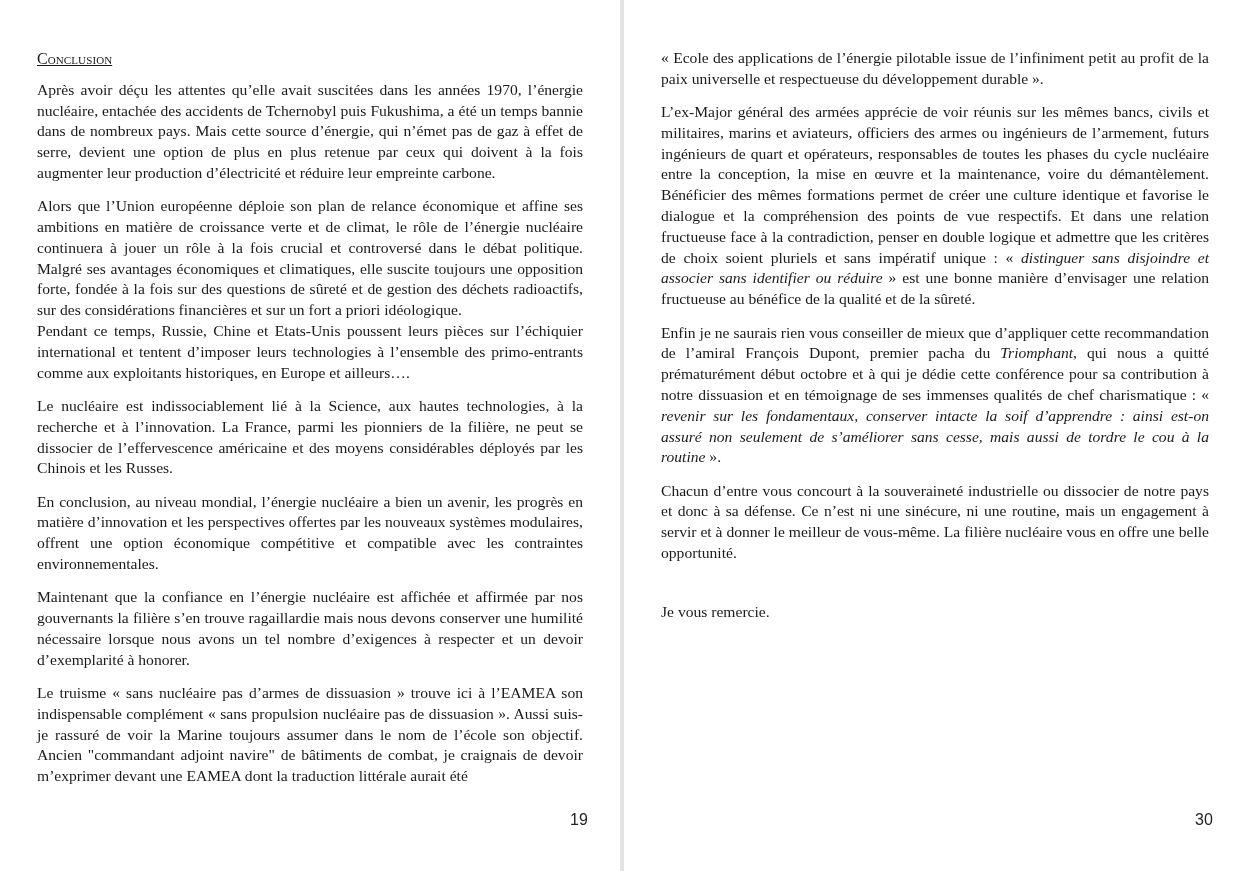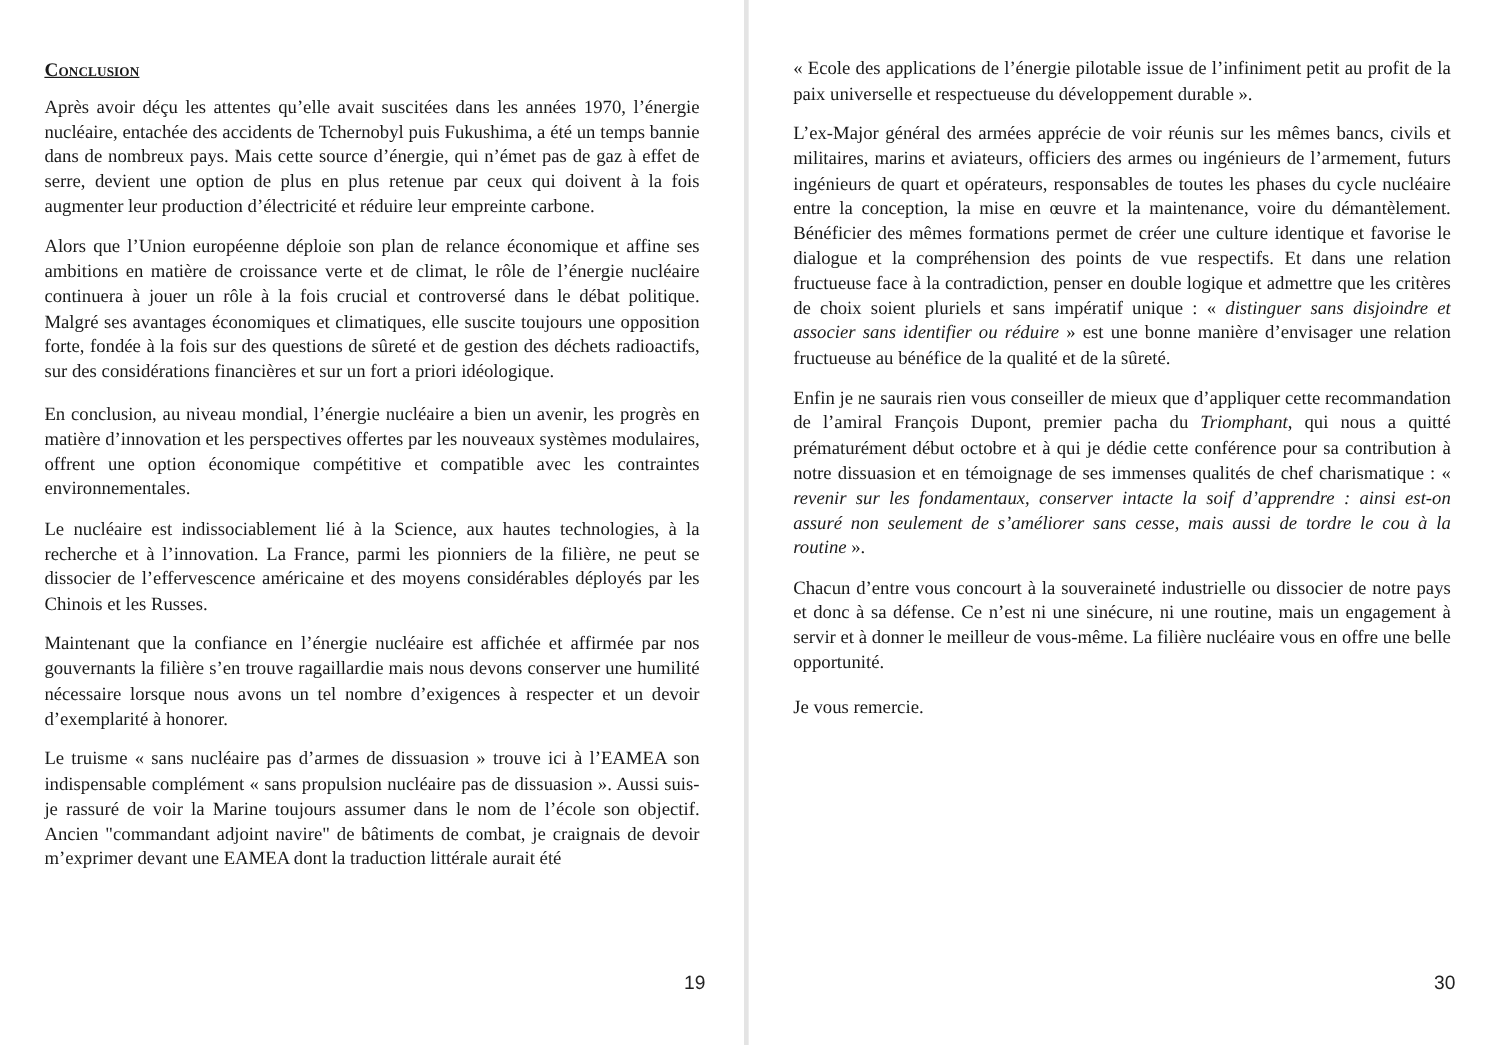--- a/index.html
+++ b/index.html
@@ -8,44 +8,45 @@
     font-family: "Liberation Serif", serif; color: #1a1a1a;
   }
   .page { position: absolute; top: 0; height: 871px; background: #fff; }
   .page-left { left: 0; width: 620px; }
   .page-right { left: 624px; width: 744px; }
   .divider { position: absolute; left: 620px; top: 0; width: 4px; height: 871px; background: #e4e4e4; }
   .content { position: absolute; font-size: 15.6px; line-height: 20.8px; text-align: justify; }
   .page-left .content { left: 37px; top: 49px; width: 546px; }
   .page-right .content { left: 37px; top: 48px; width: 548px; }
   .heading {
-    font-weight: bold; text-decoration: underline; font-variant: small-caps;
+    font-weight: normal; text-decoration: underline; font-variant: small-caps;
     font-size: 16px; margin: 0 0 10px 0; letter-spacing: 0.1px;
   }
   p { margin: 0 0 12.5px 0; }
-  p.tight { margin-bottom: 15px; }
+  p.tight { margin-bottom: 0; }
   em { font-style: italic; }
-  .thanks { margin-top: 16px; }
+  .thanks { margin-top: 38px; }
   .page-num {
     position: absolute; top: 811px; font-family: "Liberation Sans", sans-serif;
     font-size: 16px; color: #222;
   }
   .page-left .page-num { left: 570px; }
   .page-right .page-num { left: 571px; }
 </style>
 </head>
 <body>
 
 <div class="page page-left">
   <div class="content">
     <div class="heading">Conclusion</div>
     <p>Après avoir déçu les attentes qu’elle avait suscitées dans les années 1970, l’énergie nucléaire, entachée des accidents de Tchernobyl puis Fukushima, a été un temps bannie dans de nombreux pays. Mais cette source d’énergie, qui n’émet pas de gaz à effet de serre, devient une option de plus en plus retenue par ceux qui doivent à la fois augmenter leur production d’électricité et réduire leur empreinte carbone.</p>
     <p class="tight">Alors que l’Union européenne déploie son plan de relance économique et affine ses ambitions en matière de croissance verte et de climat, le rôle de l’énergie nucléaire continuera à jouer un rôle à la fois crucial et controversé dans le débat politique. Malgré ses avantages économiques et climatiques, elle suscite toujours une opposition forte, fondée à la fois sur des questions de sûreté et de gestion des déchets radioactifs, sur des considérations financières et sur un fort a priori idéologique.</p>
+    <p>Pendant ce temps, Russie, Chine et Etats-Unis poussent leurs pièces sur l’échiquier international et tentent d’imposer leurs technologies à l’ensemble des primo-entrants comme aux exploitants historiques, en Europe et ailleurs….</p>
+    <p>Le nucléaire est indissociablement lié à la Science, aux hautes technologies, à la recherche et à l’innovation. La France, parmi les pionniers de la filière, ne peut se dissocier de l’effervescence américaine et des moyens considérables déployés par les Chinois et les Russes.</p>
     <p>En conclusion, au niveau mondial, l’énergie nucléaire a bien un avenir, les progrès en matière d’innovation et les perspectives offertes par les nouveaux systèmes modulaires, offrent une option économique compétitive et compatible avec les contraintes environnementales.</p>
-    <p>Le nucléaire est indissociablement lié à la Science, aux hautes technologies, à la recherche et à l’innovation. La France, parmi les pionniers de la filière, ne peut se dissocier de l’effervescence américaine et des moyens considérables déployés par les Chinois et les Russes.</p>
     <p>Maintenant que la confiance en l’énergie nucléaire est affichée et affirmée par nos gouvernants la filière s’en trouve ragaillardie mais nous devons conserver une humilité nécessaire lorsque nous avons un tel nombre d’exigences à respecter et un devoir d’exemplarité à honorer.</p>
     <p>Le truisme « sans nucléaire pas d’armes de dissuasion » trouve ici à l’EAMEA son indispensable complément « sans propulsion nucléaire pas de dissuasion ». Aussi suis-je rassuré de voir la Marine toujours assumer dans le nom de l’école son objectif. Ancien "commandant adjoint navire" de bâtiments de combat, je craignais de devoir m’exprimer devant une EAMEA dont la traduction littérale aurait été</p>
   </div>
   <div class="page-num">19</div>
 </div>
 
 <div class="divider"></div>
 
 <div class="page page-right">
   <div class="content">

